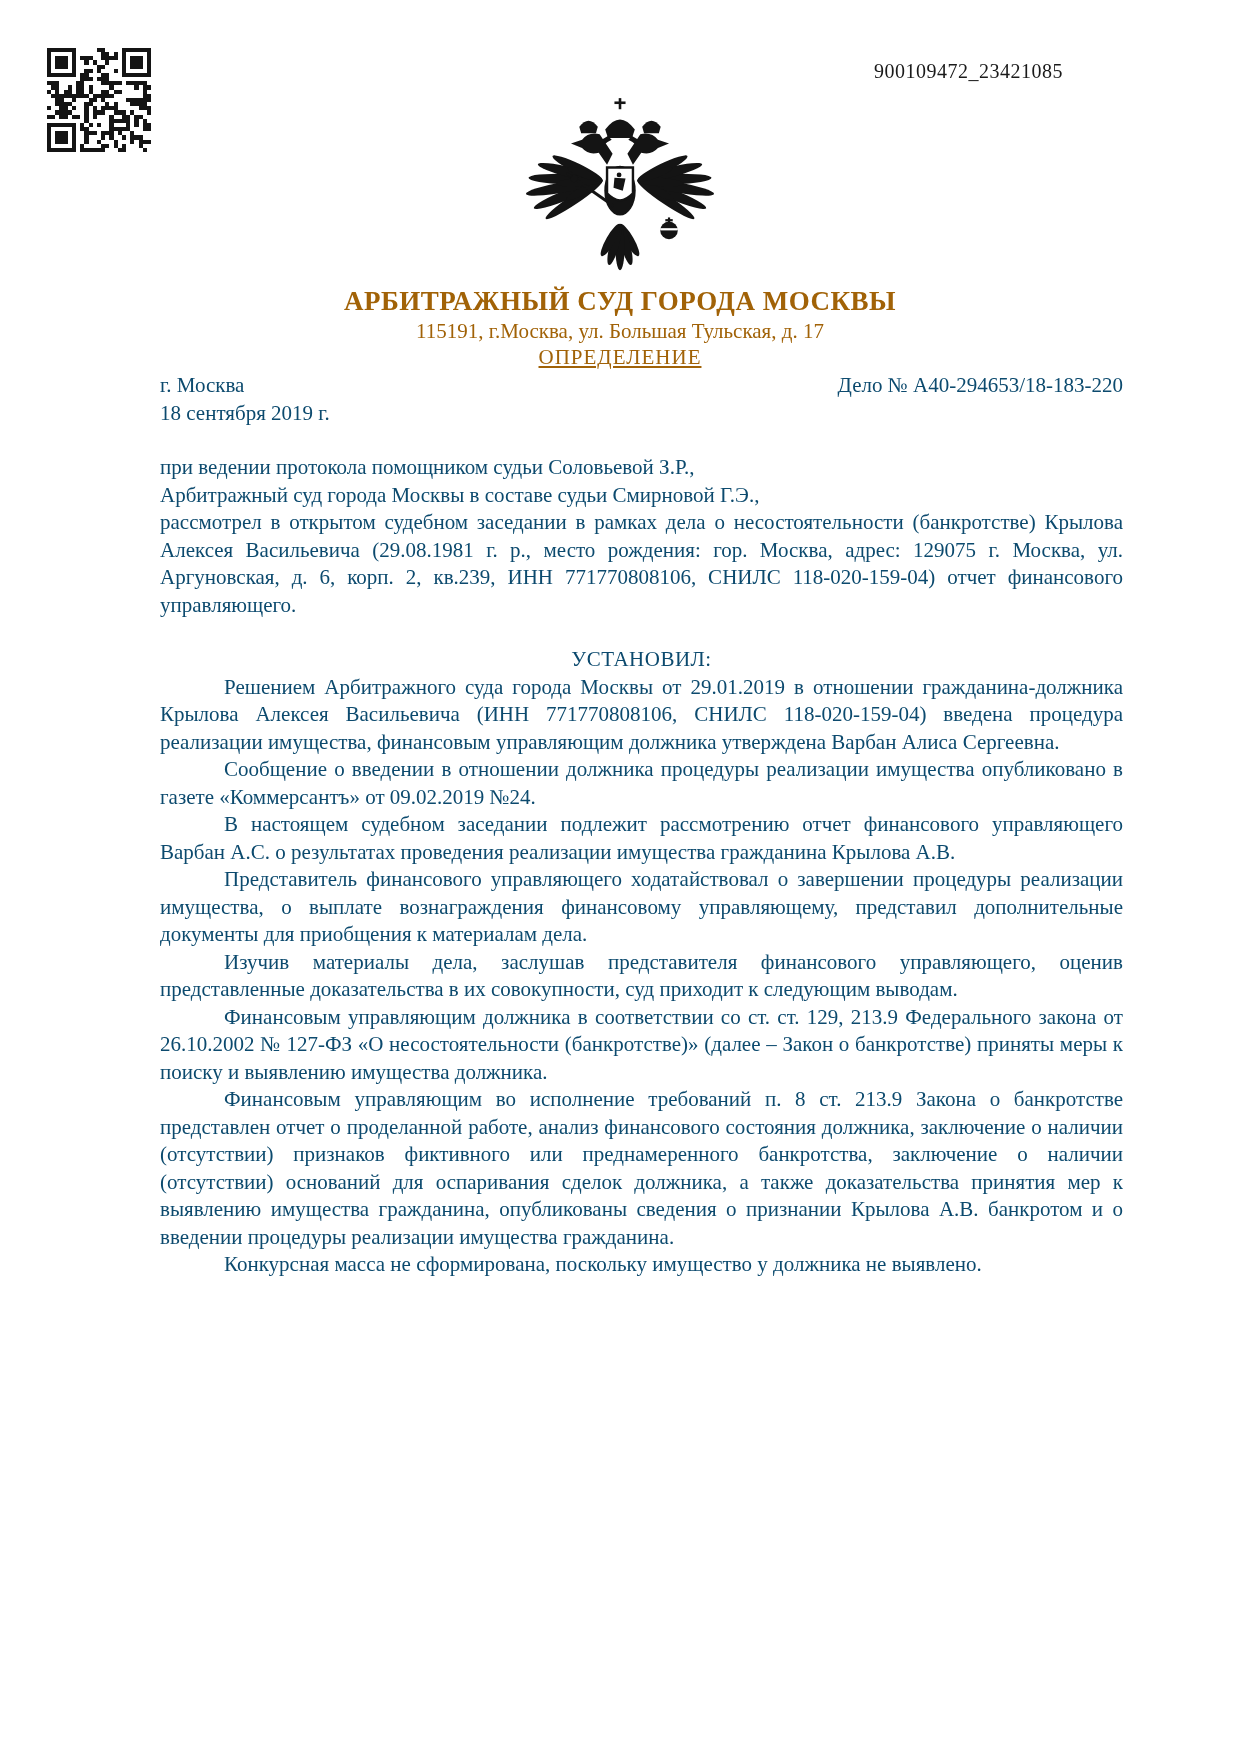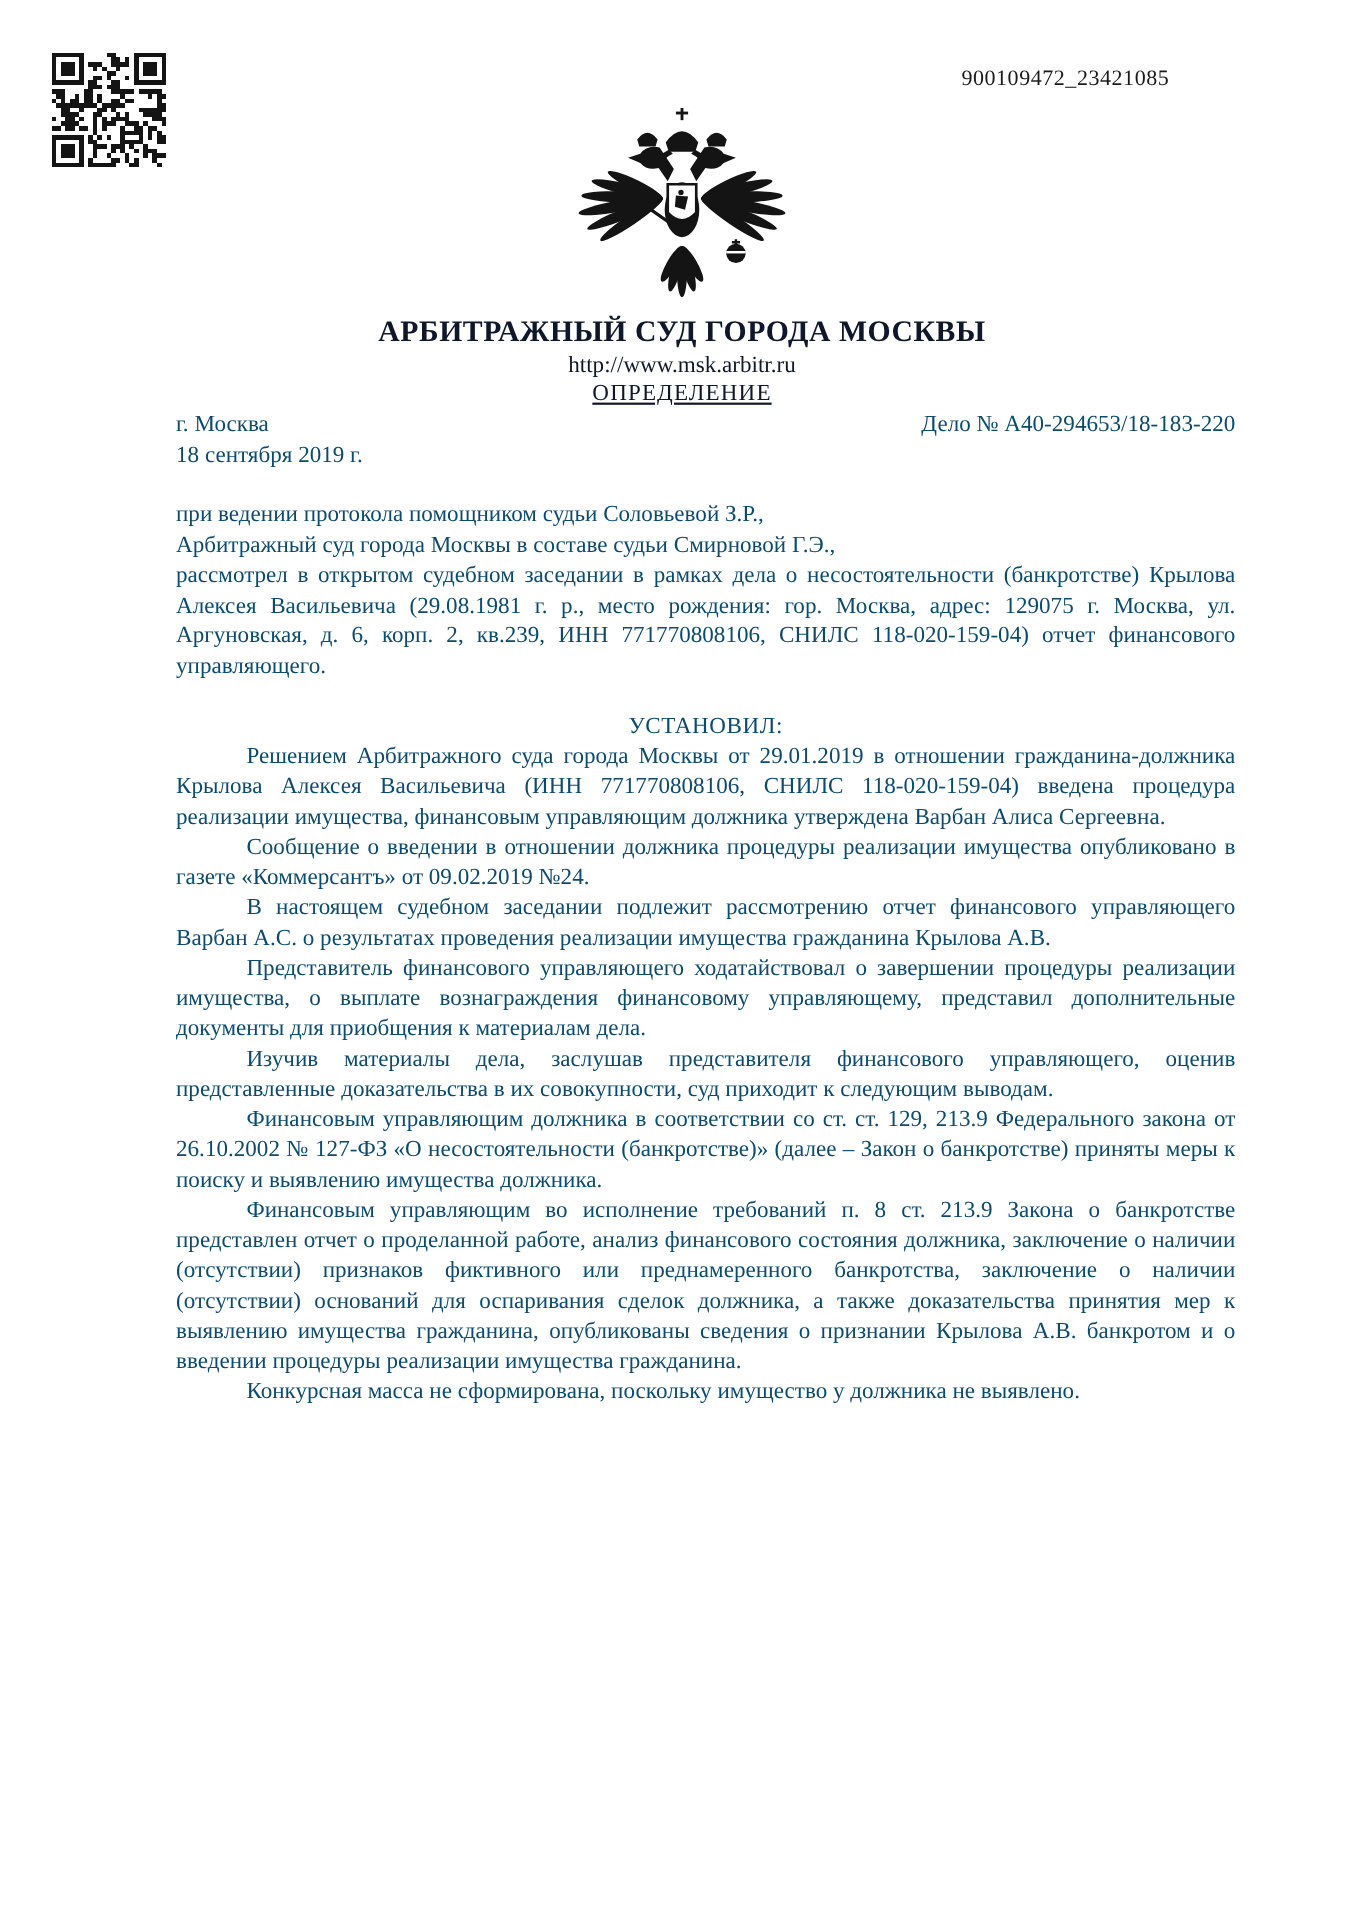--- a/index.html
+++ b/index.html
@@ -9,21 +9,21 @@
     color:#161616;overflow:hidden;
   }
   .page{position:relative;width:1240px;height:1754px;background:#fff;}
   .qr{position:absolute;left:47px;top:48px;width:104px;height:104px;}
   .qr svg{display:block;width:104px;height:104px;shape-rendering:crispEdges;}
   .doc-number{
     position:absolute;top:60px;right:177px;
     font-size:20px;letter-spacing:.5px;color:#1a1a1a;
   }
   .emblem{padding-top:98px;text-align:center;line-height:0;}
-  .header{text-align:center;color:#0f172a;}
+  .header{text-align:center;color:#a16207;}
   .court-name{font-size:27px;font-weight:bold;line-height:34px;margin-top:10px;letter-spacing:.5px;}
   .court-address{font-size:21px;line-height:26px;}
   .court-website{font-size:21px;line-height:26px;}
   .doc-type{font-size:21px;line-height:26px;letter-spacing:1px;text-decoration:underline;}
   .content{
     margin:2px 117px 0 160px;
     font-size:21px;line-height:27.5px;color:#0c4a6e;
   }
   .case-line{display:flex;justify-content:space-between;align-items:baseline;}
   .date-line{margin-top:0;}
@@ -376,21 +376,21 @@
       </g>
 
       <path d="M106 75 H134 V103 Q120 118 106 103 Z" fill="#ffffff" stroke="#141414" stroke-width="2.6"></path>
       <circle cx="119" cy="83" r="2.6" fill="#141414"></circle>
       <path d="M114 86 L126 87 L123 100 L113 97 Z" fill="#141414"></path>
     </svg>
   </div>
 
   <div class="header">
     <div class="court-name">АРБИТРАЖНЫЙ СУД ГОРОДА МОСКВЫ</div>
-    <div class="court-website">http://www.msk.arbitr.ru</div>
+    <div class="court-address">115191, г.Москва, ул. Большая Тульская, д. 17</div>
     <div class="doc-type">ОПРЕДЕЛЕНИЕ</div>
   </div>
 
   <div class="content">
 
     <div class="case-line">
       <span>г. Москва</span>
       <span>Дело № А40-294653/18-183-220</span>
     </div>
     <div class="date-line">18 сентября 2019 г.</div>

